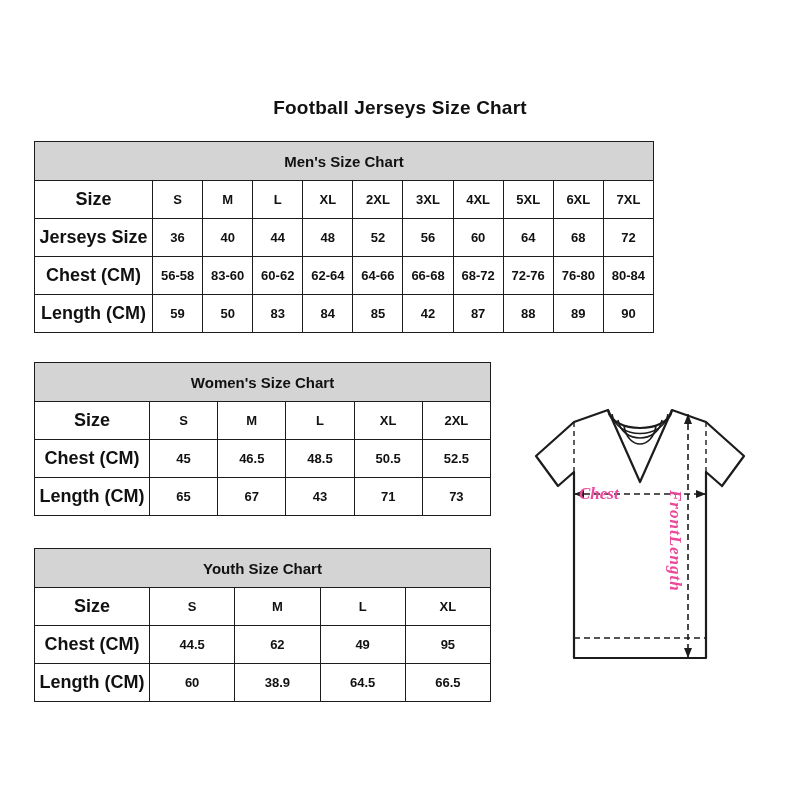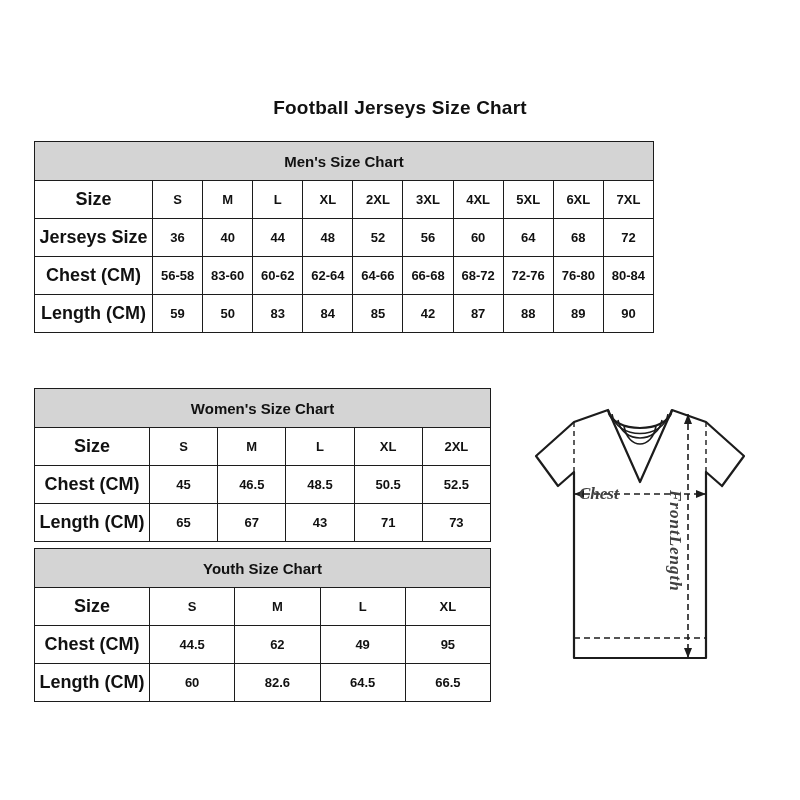--- a/index.html
+++ b/index.html
@@ -73,21 +73,21 @@
     left: 34px;
     top: 141px;
     width: 732px;
   }
   #mens-chart-wrap table { width: 620px; }
   #mens-chart-wrap col.lab { width: 118px; }
 
   #womens-chart-wrap {
     position: absolute;
     left: 34px;
-    top: 388px;
+    top: 362px;
     width: 457px;
   }
   #womens-chart-wrap table { width: 457px; }
   #womens-chart-wrap col.lab { width: 115px; }
 
   #youth-chart-wrap {
     position: absolute;
     left: 34px;
     top: 548px;
     width: 391px;
@@ -104,21 +104,21 @@
   }
   #shirt-diagram svg {
     display: block;
   }
   .diagram-label {
     position: absolute;
     font-family: "Liberation Serif", serif;
     font-style: italic;
     font-weight: bold;
     font-size: 17px;
-    color: #404040;
+    color: #ec4899;
     white-space: nowrap;
   }
   #chest-label {
     left: 79px;
     top: 84px;
   }
   #frontlength-label {
     left: 165px;
     top: 90px;
     writing-mode: vertical-rl;
@@ -272,21 +272,21 @@
         <tr>
           <td class="rowlabel">Chest (CM)</td>
           <td class="cell">44.5</td>
           <td class="cell">62</td>
           <td class="cell">49</td>
           <td class="cell">95</td>
         </tr>
         <tr>
           <td class="rowlabel">Length (CM)</td>
           <td class="cell">60</td>
-          <td class="cell">82.6</td>
+          <td class="cell">38.9</td>
           <td class="cell">64.5</td>
           <td class="cell">66.5</td>
         </tr>
       </tbody>
     </table>
   </div>
 
   <div id="shirt-diagram">
     <svg width="280" height="290" viewBox="0 0 280 290">
 

